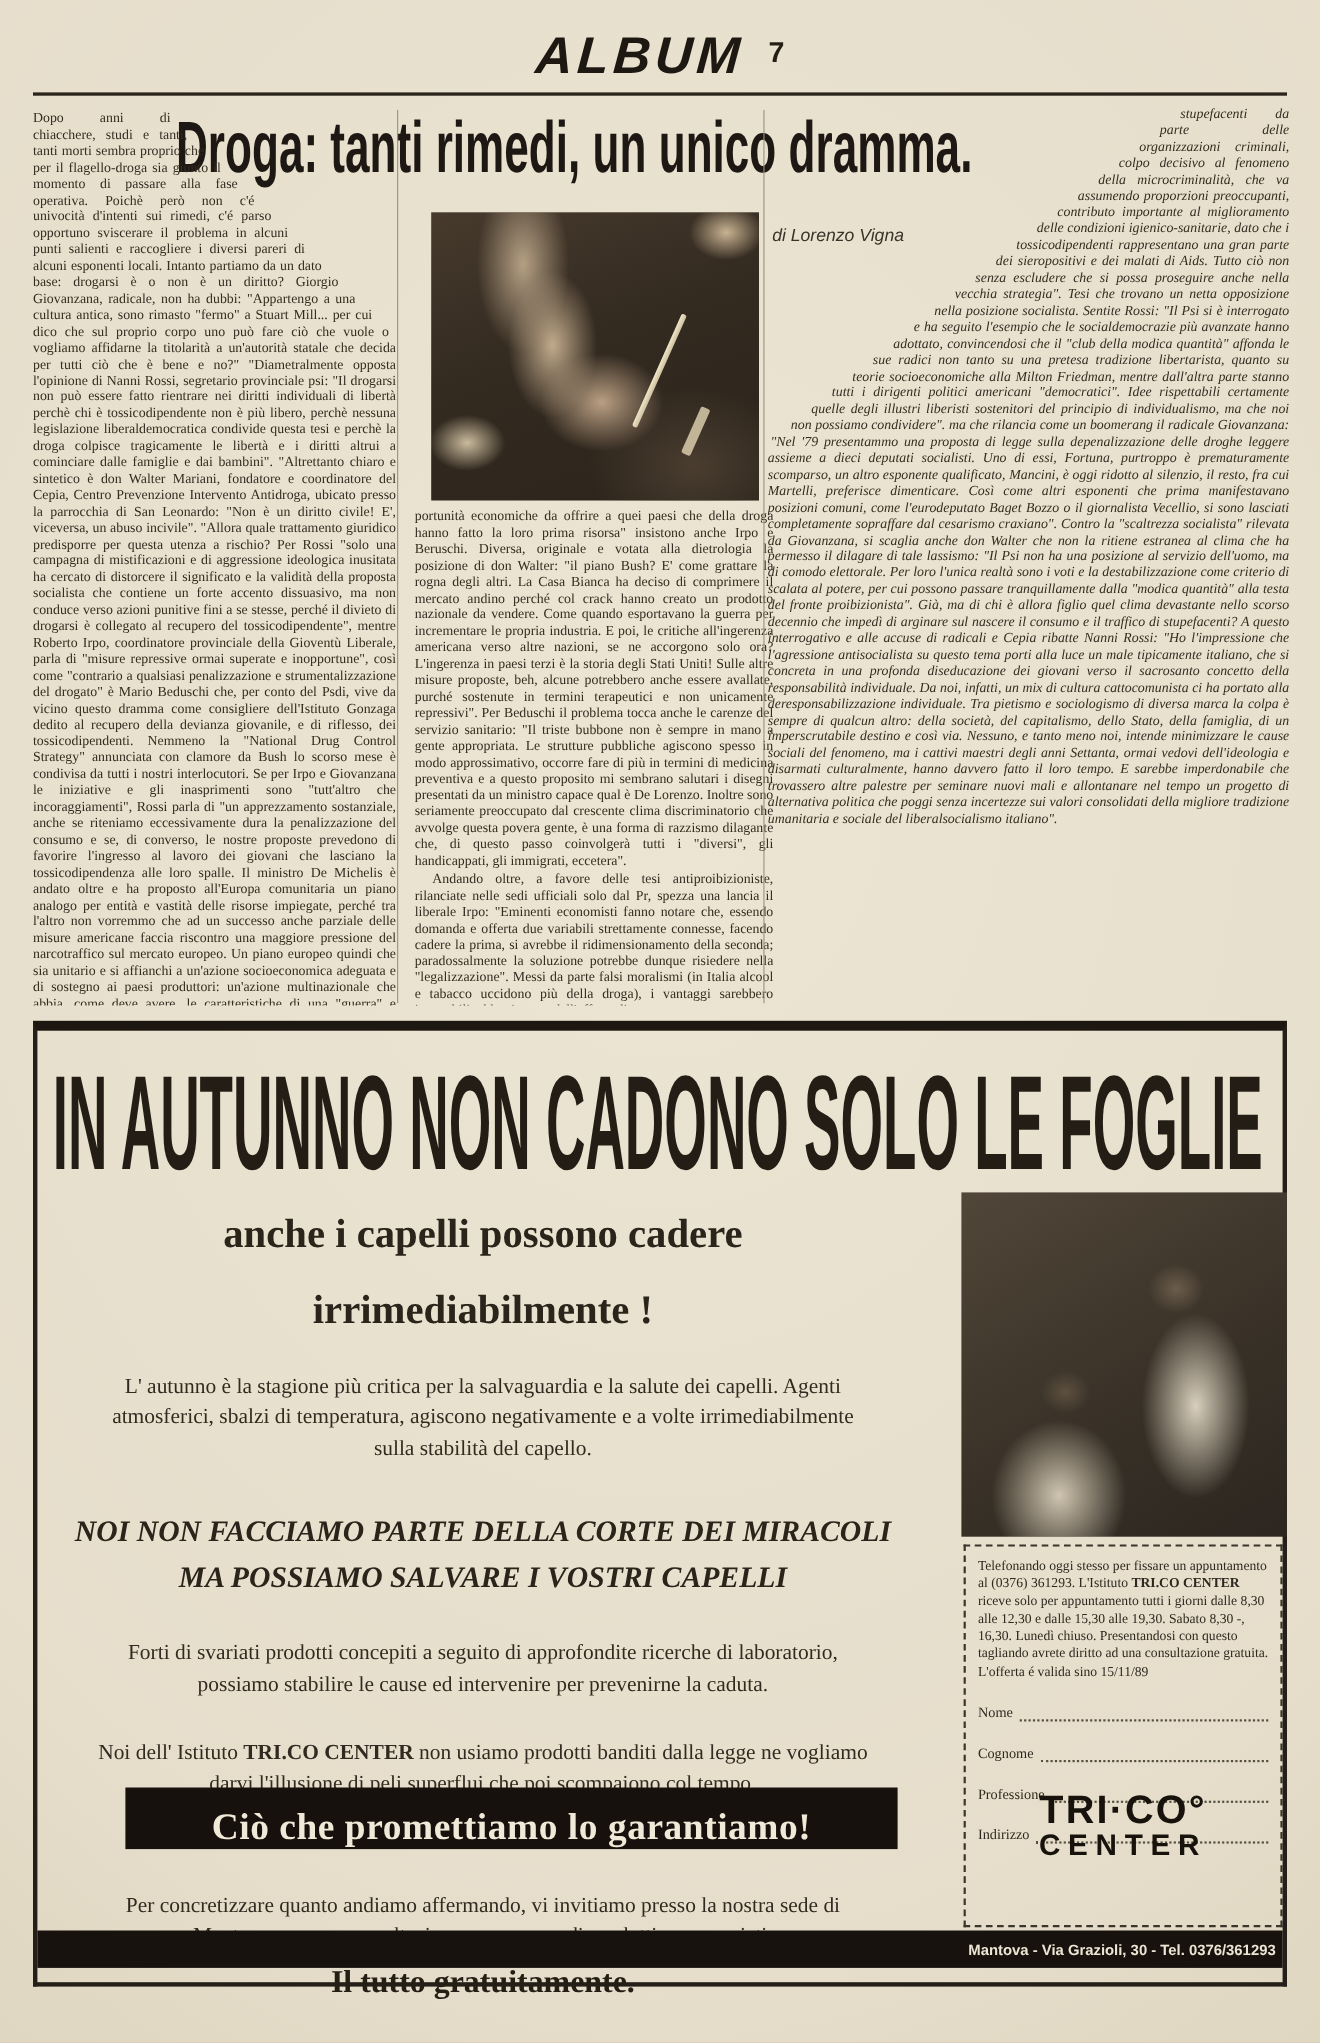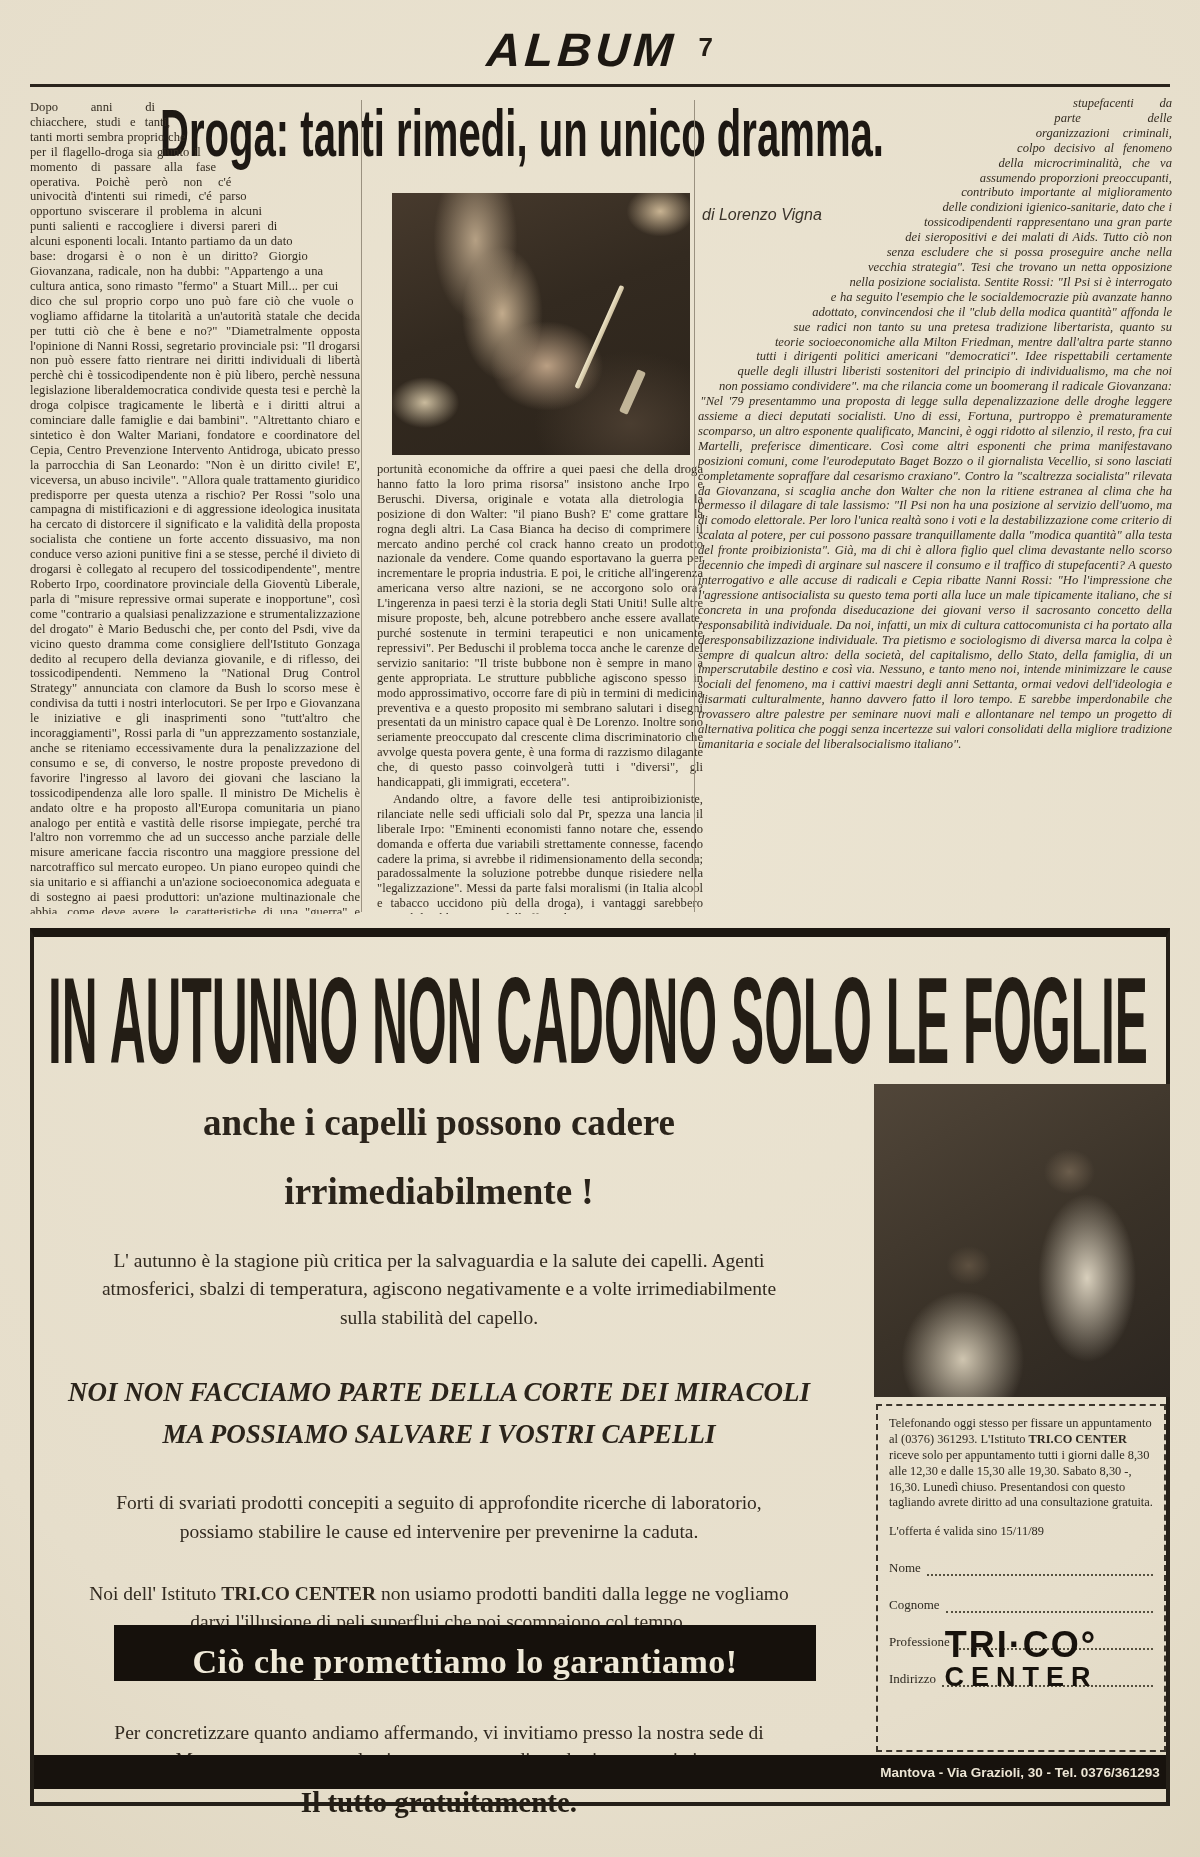--- a/index.html
+++ b/index.html
@@ -96,21 +96,21 @@
       radial-gradient(ellipse 34px 30px at 66% 28%, #6b5d4c 0%, rgba(107,93,76,0) 75%),
       radial-gradient(ellipse 30px 26px at 32% 58%, #5d5040 0%, rgba(93,80,64,0) 75%),
       linear-gradient(150deg,#514639 0%, #3a3228 55%, #2c2620 100%);
   }
   .coupon{
     position:absolute;left:842px;top:467px;width:290px;height:348px;
     border:2px dashed #3b352c;box-sizing:border-box;padding:10px 11px 0 11px;
     font-family:Liberation Serif, serif;color:#2e2920;
   }
   .coupon-text{font-size:12.4px;line-height:1.28;margin:0;}
-  .coupon-offer{font-size:12.4px;margin:13px 0 0 0;}
+  .coupon-offer{font-size:12.4px;margin:2px 0 0 0;}
   .coupon-fields{margin-top:8px;}
   .coupon-field{display:flex;align-items:flex-end;margin-top:21px;font-size:13px;}
   .coupon-field .leader{flex:1;border-bottom:2px dotted #55503f;margin-left:6px;height:12px;}
   .trico-logo{position:absolute;left:842px;top:690px;width:290px;text-align:center;color:#17120c;}
   .trico-logo .l1{font-family:"Liberation Sans", sans-serif;font-weight:bold;font-size:36px;letter-spacing:2px;line-height:1;}
   .trico-logo .l2{font-family:"Liberation Sans", sans-serif;font-weight:bold;font-size:27px;letter-spacing:7px;line-height:1.05;}
   .address-bar{
     position:absolute;left:0;top:818px;width:1132px;height:34px;background:#17120d;
   }
   .address-bar span{

